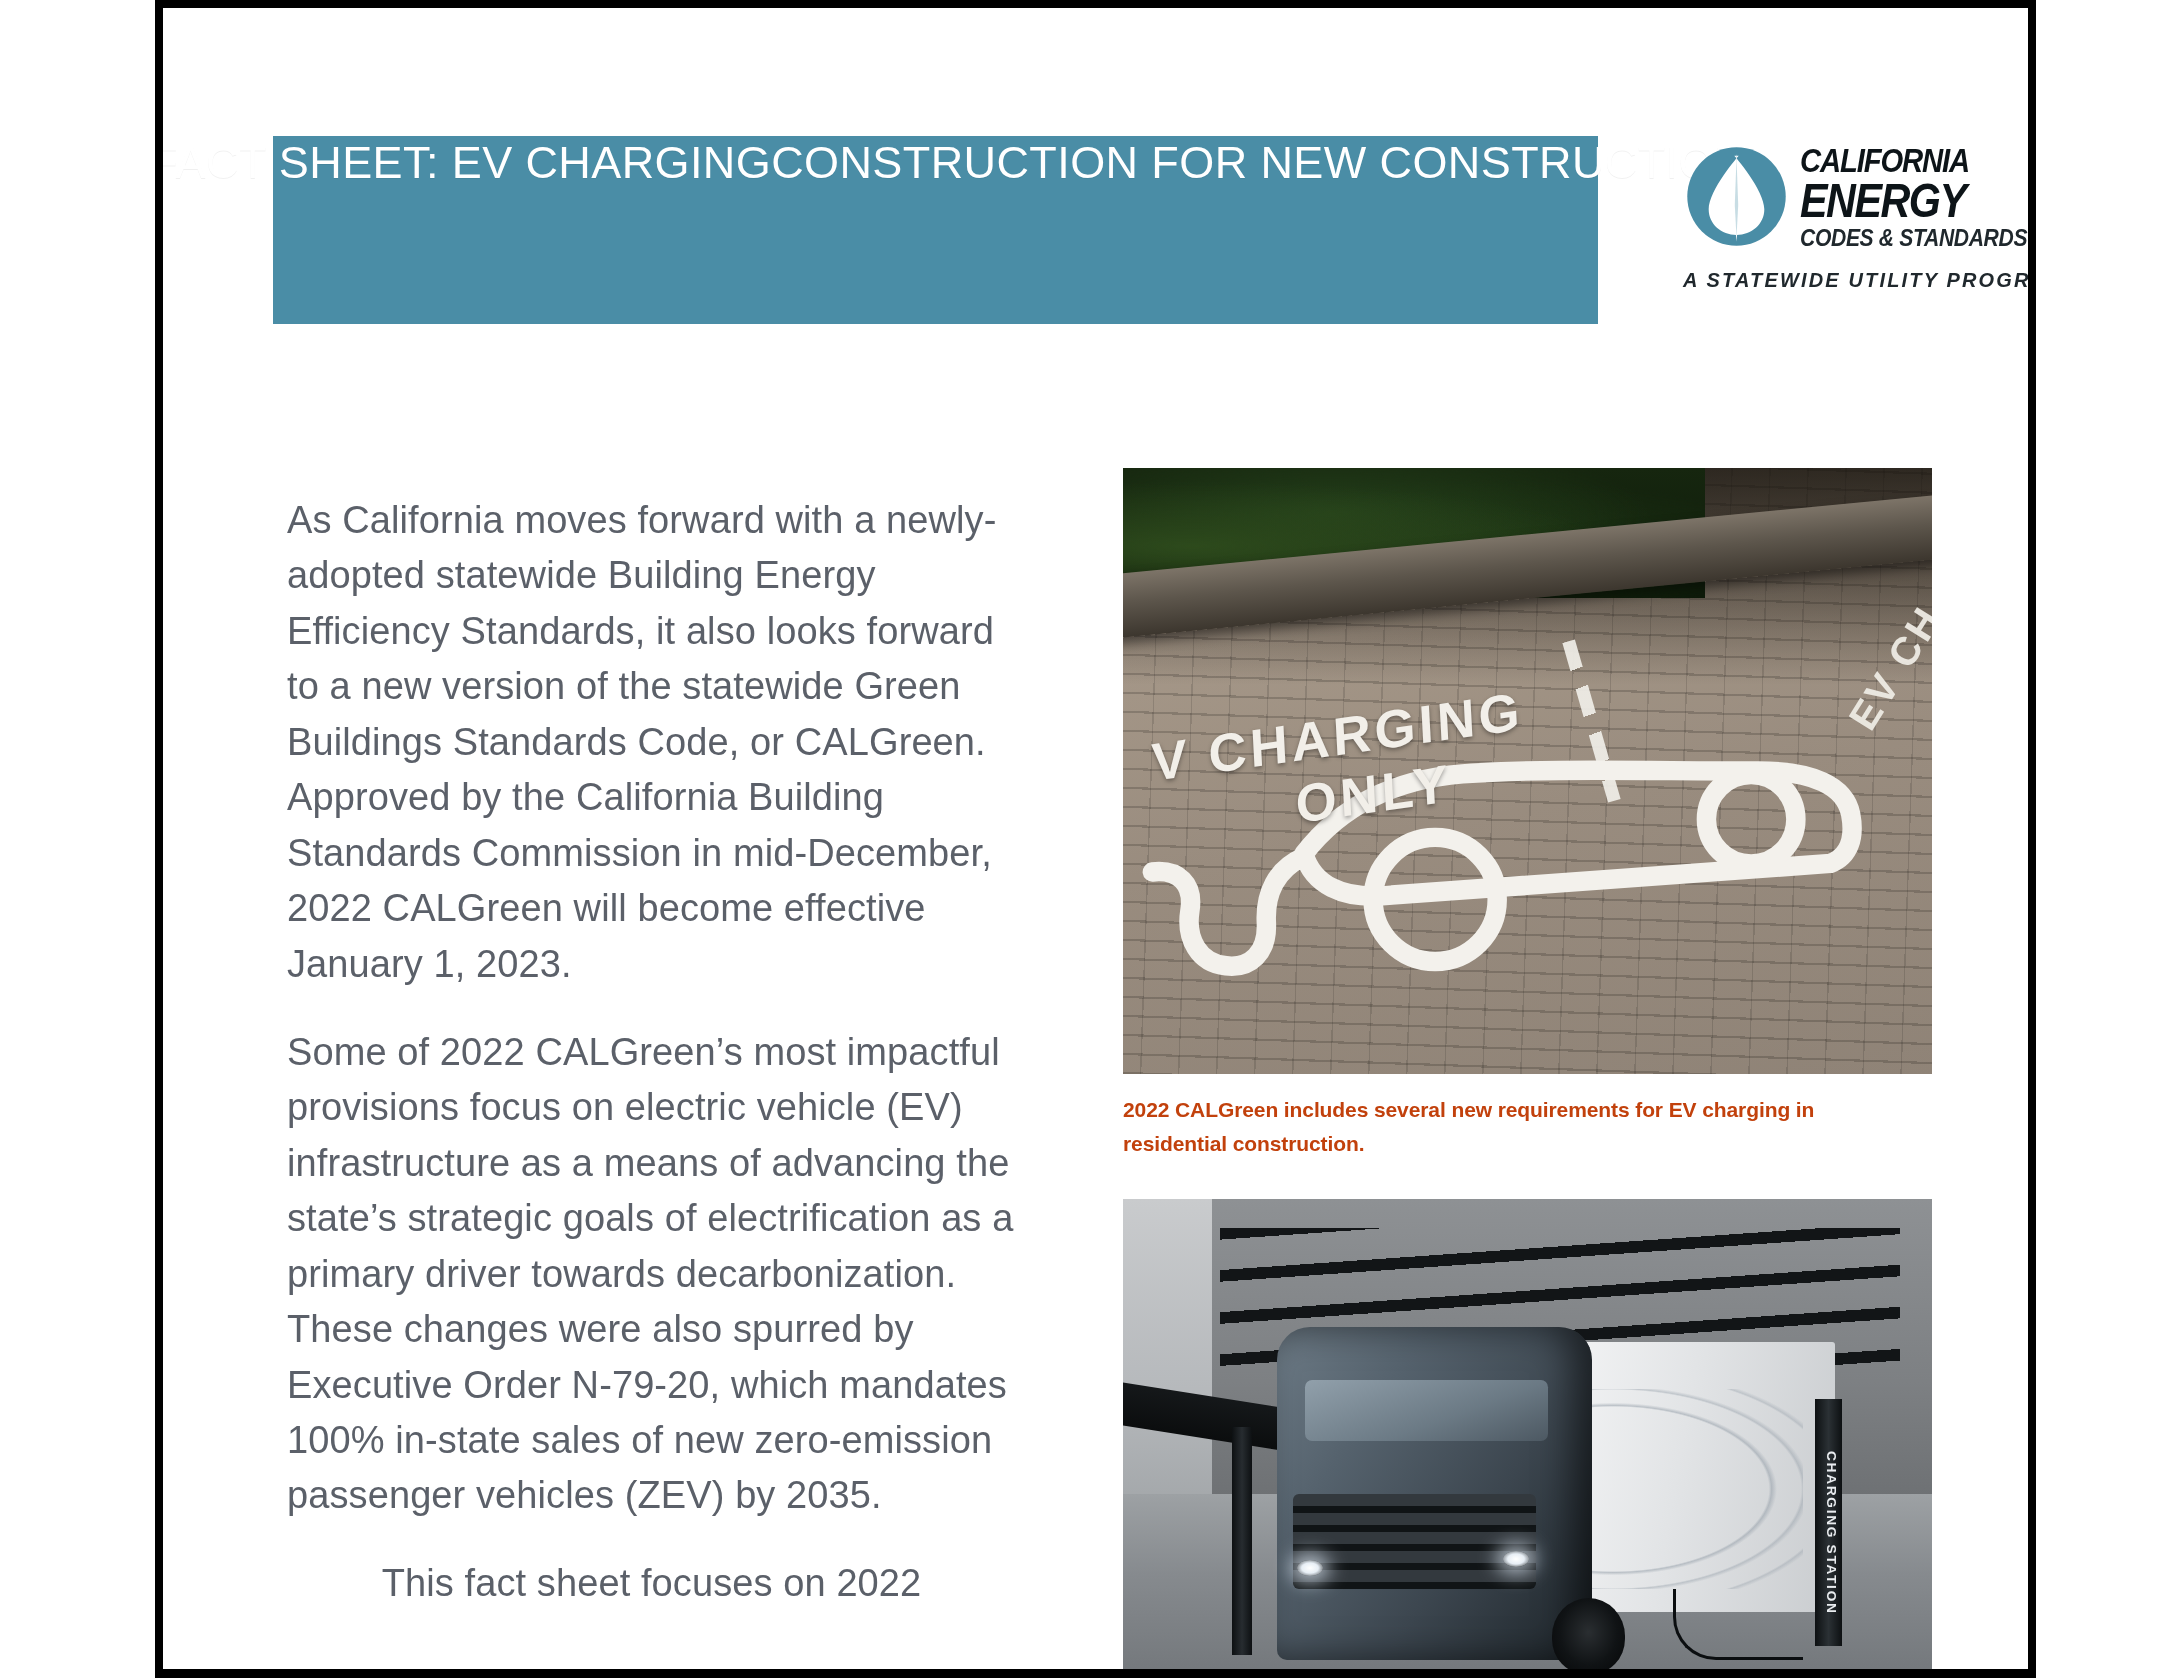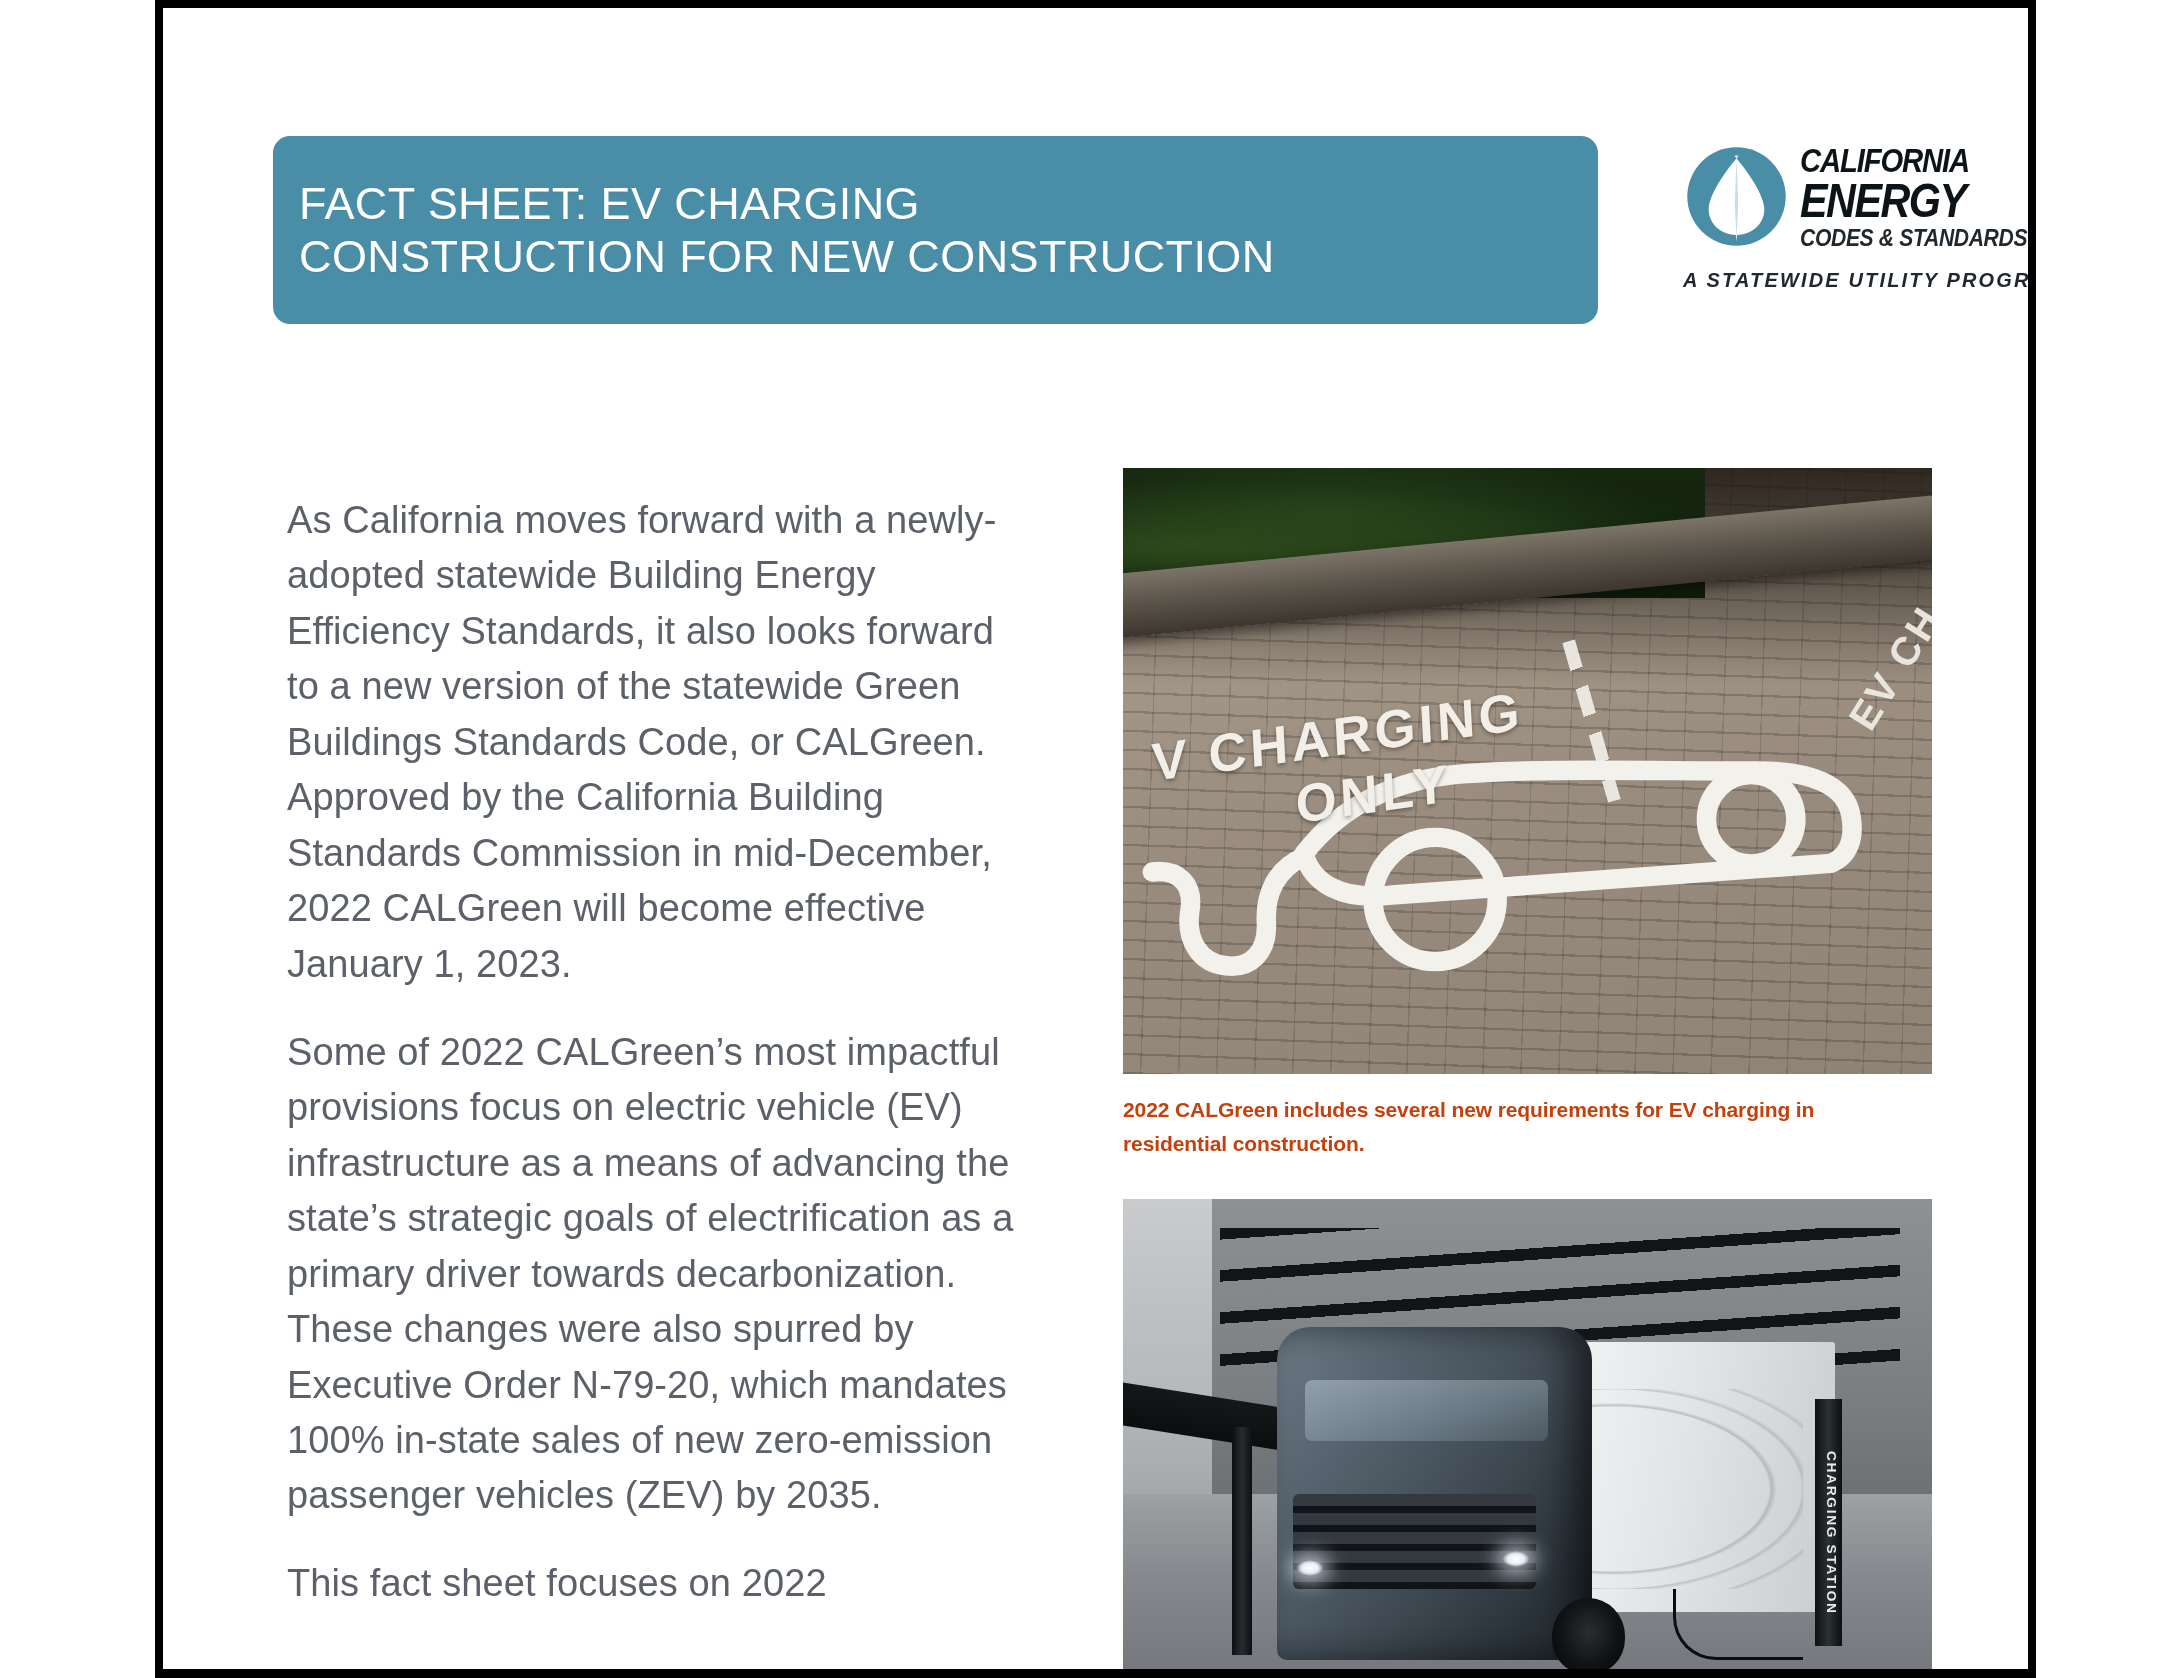--- a/index.html
+++ b/index.html
@@ -46,24 +46,22 @@
 
   
   .header-banner {
     position: absolute;
     left: 110px;
     top: 128px;
     width: 1325px;
     height: 188px;
     background: #4a8da6;
     display: flex;
-    flex-direction: column;
     justify-content: center;
     padding: 0 0 0 26px;
-    border-radius: 17px;
   }
 
   .banner-line {
     color: #ffffff;
     font-size: 45px;
     font-weight: 400;
     letter-spacing: 0.4px;
     line-height: 1.18;
     white-space: nowrap;
     text-shadow: 0 0.7px 0 rgba(0,0,0,0.06);
@@ -153,21 +151,21 @@
   }
 
   .para {
     color: #5b6069;
     font-size: 38px;
     line-height: 1.46;
     margin-bottom: 32.5px;
     letter-spacing: 0.1px;
   }
 
-  .para:last-child { margin-bottom: 0; }
+  .para:last-child { margin-bottom: 0; text-align: center; }
 
   
   .col-right {
     position: absolute;
     left: 960px;
     top: 460px;
     width: 809px;
   }
 
   .photo {

